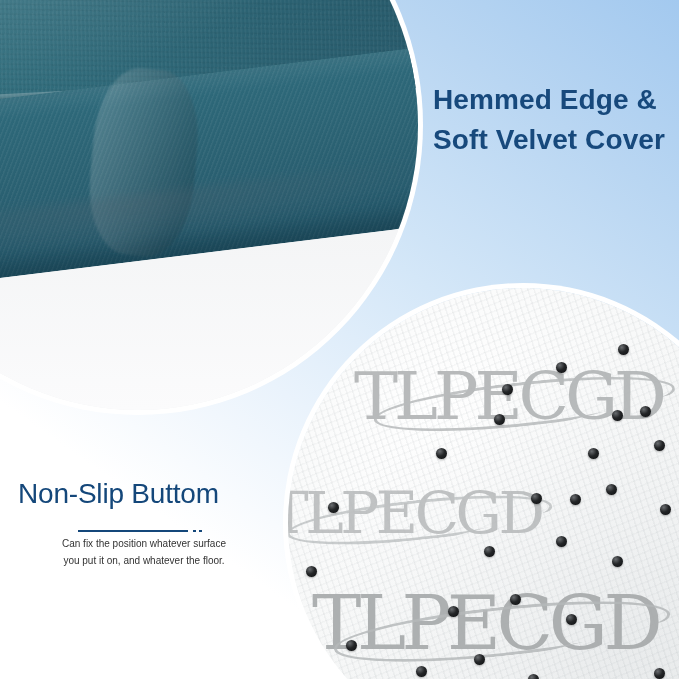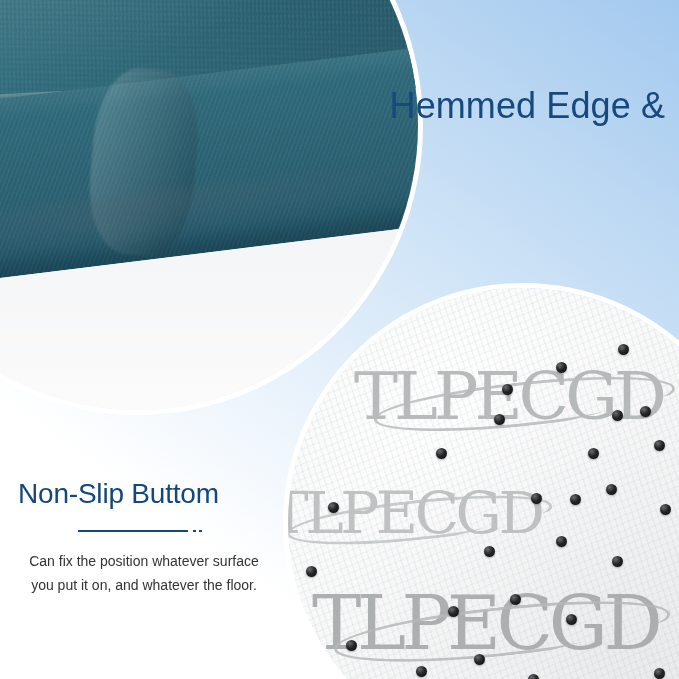--- a/index.html
+++ b/index.html
@@ -165,22 +165,22 @@
   #brand-2 { left: -18px; top: 196px; font-size: 58px; opacity: .80; }
   #brand-3 { left: 24px;  top: 298px; font-size: 74px; opacity: .95; color: #a9acad; }
 
   
   #headline {
     position: absolute;
     right: 14px;
     top: 80px;
     text-align: left;
     color: #17497c;
-    font-size: 36px;
-    font-weight: 400;
+    font-size: 28px;
+    font-weight: 700;
     line-height: 1.42;
     letter-spacing: .1px;
   }
   #headline .line { display: block; white-space: nowrap; }
 
   
   #feature-block {
     position: absolute;
     left: 18px;
     top: 478px;
@@ -208,23 +208,23 @@
   .divider-dot {
     position: absolute;
     top: 3px;
     width: 3px;
     height: 2px;
     background: #14477a;
   }
   .divider-dot.d1 { left: 115px; }
   .divider-dot.d2 { left: 121px; }
   #feature-body {
-    margin-top: 14px;
+    margin-top: 0;
     color: #333333;
-    font-size: 14px;
+    font-size: 10px;
     line-height: 1.72;
     text-align: center;
   }
   #feature-body .line { display: block; }
 </style>
 </head>
 <body>
 
 <div id="canvas">
 
@@ -281,20 +281,21 @@
         <span class="mat-dot" style="left: 386px; top: 40px;"></span>
         <span class="mat-dot" style="left: 58px; top: 352px;"></span>
         <span class="mat-dot" style="left: 366px; top: 380px;"></span>
         <span class="mat-dot" style="left: 324px; top: 122px;"></span>
         <span class="mat-dot" style="left: 282px; top: 206px;"></span>
       </div>
   </div>
 
   <div id="headline">
     <span class="line">Hemmed Edge &amp;</span>
+    <span class="line">Soft Velvet Cover</span>
   </div>
 
   <div id="feature-block">
     <div id="feature-title">Non-Slip Buttom</div>
     <div class="divider">
       <span class="divider-rule"></span>
       <span class="divider-dot d1"></span>
       <span class="divider-dot d2"></span>
     </div>
     <div id="feature-body">

